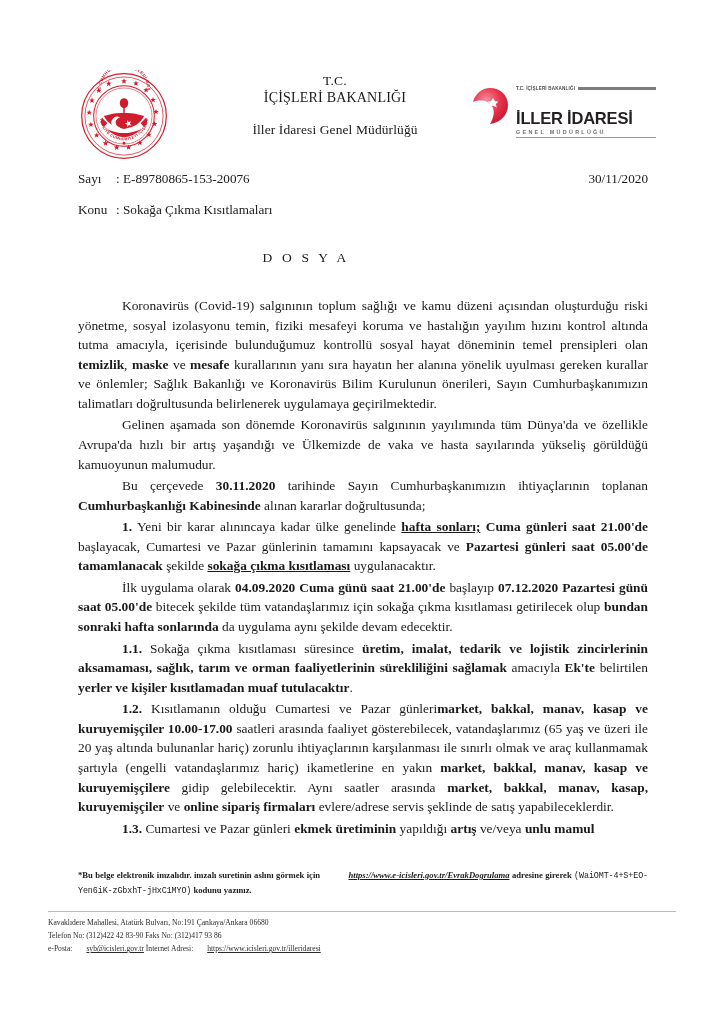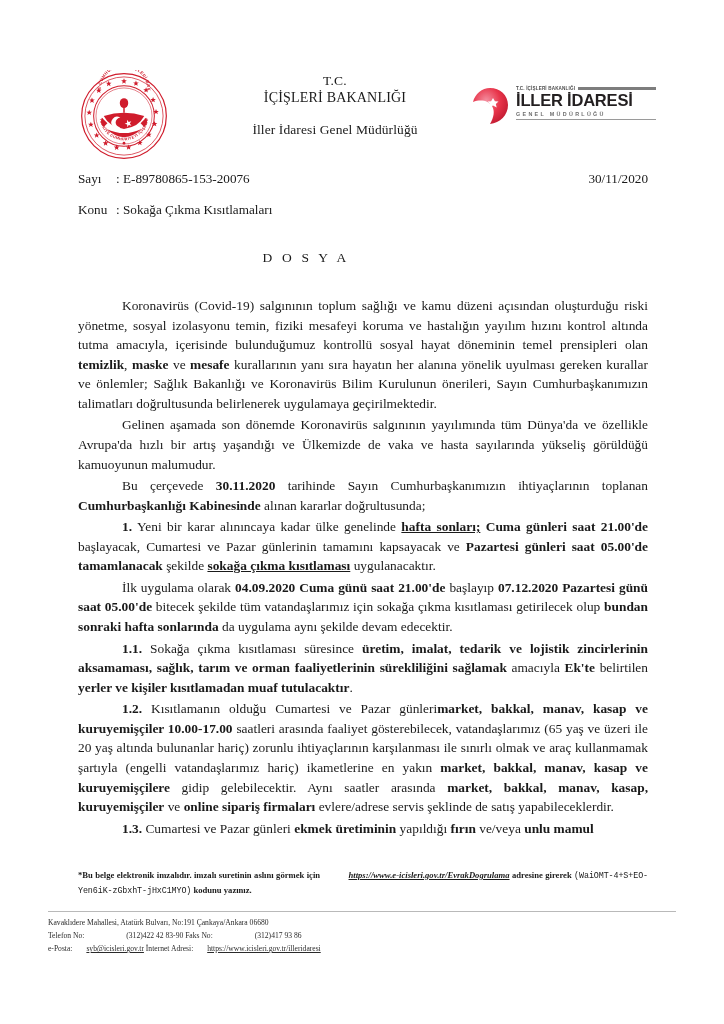--- a/index.html
+++ b/index.html
@@ -72,21 +72,21 @@
   .logo-top .bar {
     flex: 1; height: 3px;
     background: #7d7d7d;
   }
   .logo-main {
     font-size: 16.5px;
     font-weight: bold;
     letter-spacing: -0.2px;
     color: #231f20;
     line-height: 1.05;
-    margin-top: 0;
+    margin-top: 18px;
   }
   .logo-sub {
     font-size: 5.4px;
     letter-spacing: 2.3px;
     color: #6e6e6e;
     margin-top: 2px;
     border-bottom: 1px solid #9a9a9a;
     padding-bottom: 2px;
     font-weight: bold;
   }
@@ -167,21 +167,21 @@
   .footer {
     position: absolute;
     left: 48px; top: 916px;
     width: 600px;
     font-size: 7.6px;
     line-height: 1.72;
     color: #2a2a2a;
   }
   .footer .ul { text-decoration: underline; margin-left: 12px; }
 
-  .nowrap { white-space: nowrap; margin-left: 40px; }
+  .nowrap { white-space: nowrap; }
 </style>
 </head>
 <body>
 
 <div class="page">
 
   <div class="header">
 
     <div class="seal">
       <svg viewBox="0 0 100 100" width="92" height="92" aria-hidden="true">
@@ -286,21 +286,21 @@
     <p><span>Bu çerçevede </span><b>30.11.2020</b><span> tarihinde Sayın Cumhurbaşkanımızın ihtiyaçlarının toplanan </span><b>Cumhurbaşkanlığı Kabinesinde</b><span> alınan kararlar doğrultusunda;</span></p>
 
     <p><b>1.</b><span> Yeni bir karar alınıncaya kadar ülke genelinde </span><u class="bu">hafta sonları;</u><b> Cuma günleri saat 21.00'de</b><span> başlayacak, Cumartesi ve Pazar günlerinin tamamını kapsayacak ve </span><b>Pazartesi günleri saat 05.00'de tamamlanacak</b><span> şekilde </span><u class="bu">sokağa çıkma kısıtlaması</u><span> uygulanacaktır.</span></p>
 
     <p><span>İlk uygulama olarak </span><b>04.09.2020 Cuma günü saat 21.00'de</b><span> başlayıp </span><b>07.12.2020 Pazartesi günü saat 05.00'de</b><span> bitecek şekilde tüm vatandaşlarımız için sokağa çıkma kısıtlaması getirilecek olup </span><b>bundan sonraki hafta sonlarında</b><span> da uygulama aynı şekilde devam edecektir.</span></p>
 
     <p><b>1.1.</b><span> Sokağa çıkma kısıtlaması süresince </span><b>üretim, imalat, tedarik ve lojistik zincirlerinin aksamaması, sağlık, tarım ve orman faaliyetlerinin sürekliliğini sağlamak</b><span> amacıyla </span><b>Ek'te</b><span> belirtilen </span><b>yerler ve kişiler kısıtlamadan muaf tutulacaktır</b><span>.</span></p>
 
     <p><b>1.2.</b><span> Kısıtlamanın olduğu Cumartesi ve Pazar günleri</span><b>market, bakkal, manav, kasap ve kuruyemişçiler 10.00-17.00</b><span> saatleri arasında faaliyet gösterebilecek, vatandaşlarımız (65 yaş ve üzeri ile 20 yaş altında bulunanlar hariç) zorunlu ihtiyaçlarının karşılanması ile sınırlı olmak ve araç kullanmamak şartıyla (engelli vatandaşlarımız hariç) ikametlerine en yakın </span><b>market, bakkal, manav, kasap ve kuruyemişçilere</b><span> gidip gelebilecektir. Aynı saatler arasında </span><b>market, bakkal, manav, kasap, kuruyemişçiler</b><span> ve </span><b>online sipariş firmaları</b><span> evlere/adrese servis şeklinde de satış yapabileceklerdir.</span></p>
 
-    <p><b>1.3.</b><span> Cumartesi ve Pazar günleri </span><b>ekmek üretiminin</b><span> yapıldığı </span><b>fırın</b><span> ve/veya </span><b>unlu mamul</b></p>
+    <p><b>1.3.</b><span> Cumartesi ve Pazar günleri </span><b>ekmek üretiminin</b><span> yapıldığı </span><b>artış</b><span> ve/veya </span><b>unlu mamul</b></p>
   </div>
 
   <div class="footnote"><span>*Bu belge elektronik imzalıdır. imzalı suretinin aslını görmek için </span><span class="lnk">https://www.e-icisleri.gov.tr/EvrakDogrulama</span><span> adresine girerek </span><span class="code">(WaiOMT-4+S+EO-Yen6iK-zGbxhT-jHxC1MYO)</span><span> kodunu yazınız.</span></div>
 
   <div class="rule"></div>
 
   <div class="footer">
     <div>Kavaklıdere Mahallesi, Atatürk Bulvarı, No:191 Çankaya/Ankara 06680</div>
     <div>
       <span>Telefon No:</span>

